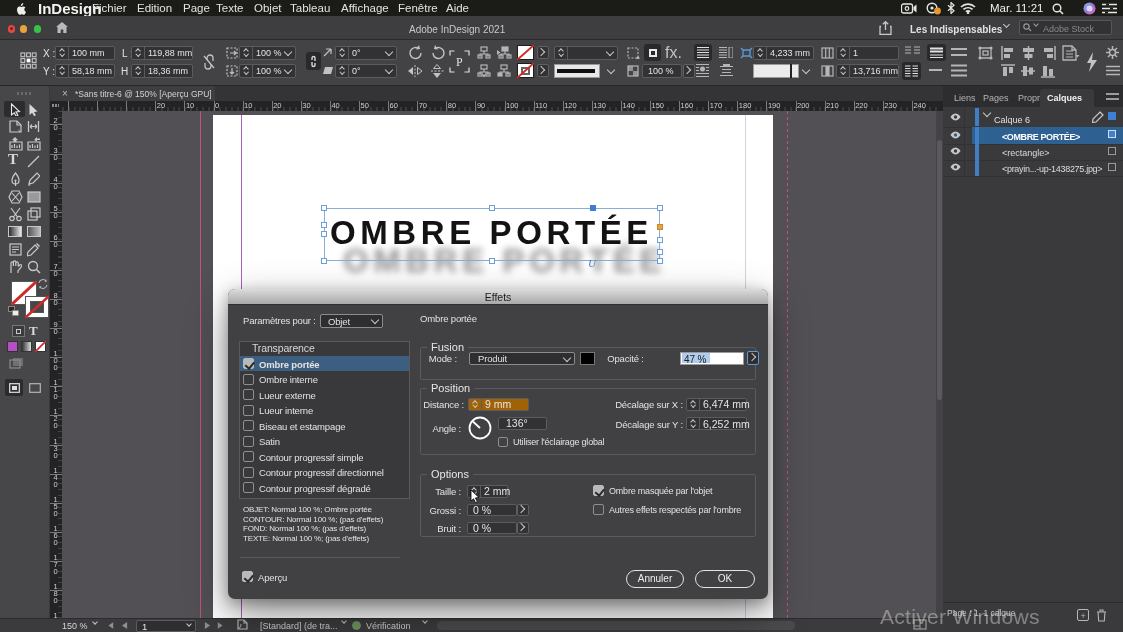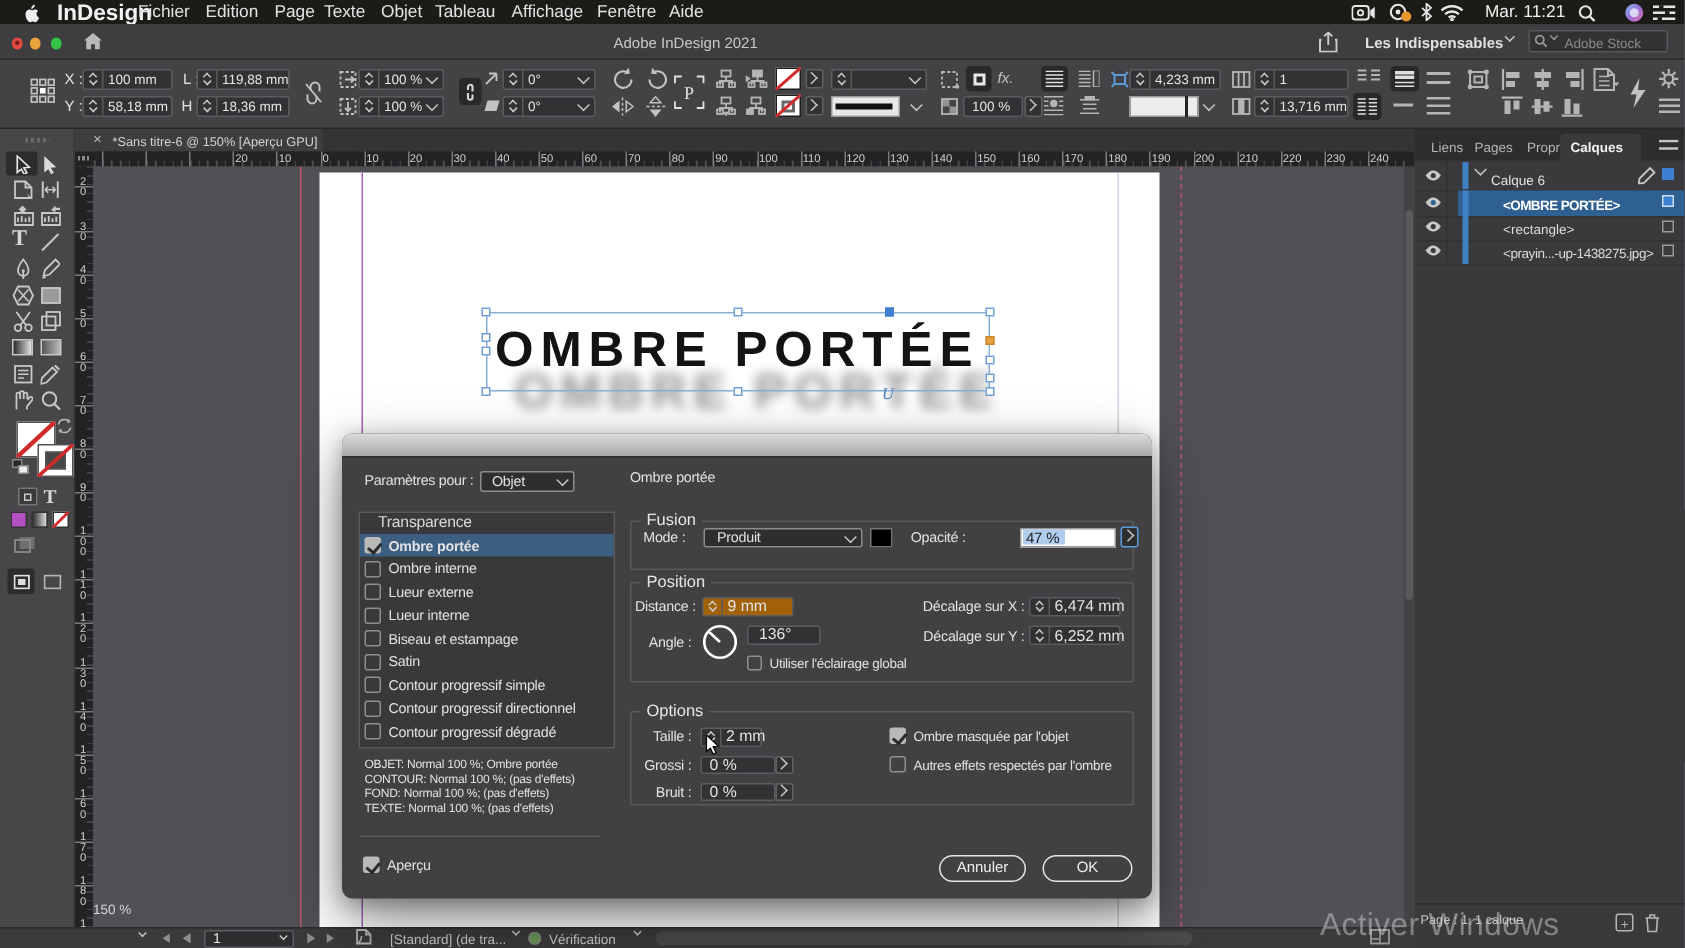--- a/index.html
+++ b/index.html
@@ -278,21 +278,21 @@
       <div class="chev"></div>
     </div>
 </div>
 <div id="cpanel2">
  <svg class="abs" style="left:627px;top:47px" width="13" height="12" viewBox="0 0 13 12">
       <rect x="1" y="1" width="10" height="10" fill="none" stroke="#b5b5b5" stroke-width="1.2" stroke-dasharray="2 1.5"></rect>
       <circle cx="11" cy="11" r="1.5" fill="#b5b5b5"></circle>
     </svg>
  <div class="abs" style="left:644px;top:44px;width:17px;height:17px;background:#29282b;border-radius:3px"></div>
  <div class="abs" style="left:648.5px;top:48.5px;width:8px;height:8px;border:2px solid #e8e8e8"></div>
- <div class="t" style="left:665px;top:46px;font-size:10px;font-style:italic;color:#c2c2c2">fx.</div>
+ <div class="t" style="left:665px;top:46px;font-size:16px;color:#c2c2c2">fx.</div>
  <svg class="abs" style="left:627px;top:65px" width="13" height="12" viewBox="0 0 13 12">
       <rect x="1" y="1" width="10" height="10" fill="none" stroke="#b5b5b5" stroke-width="1.2"></rect>
       <path d="M1 1h5v5H1zM6 6h5v5H6z" fill="#b5b5b5" opacity=".7"></path>
     </svg>
  <div class="fld" style="left:642px;top:63.5px;width:40px;height:14px">
       <div class="v" style="left:5px">100 %</div>
     </div>
  <div class="abs" style="left:683px;top:63.5px;width:12px;height:14px;background:#323134;border:1px solid #606063;border-radius:2px">
       <div class="chev" style="transform:rotate(-45deg);right:4px"></div>
     </div>
@@ -690,21 +690,21 @@
 </div>
    <div class="abs" style="left:526px;top:146px;color:#4a7fc0;font-size:11px;font-style:italic;font-family:'Liberation Serif',serif">U</div>
   </div>
 </div>
 
 <div class="abs" style="left:936px;top:111px;width:7px;height:507px;background:#434245"></div>
 <div class="abs" style="left:937px;top:140px;width:5px;height:260px;background:#5a595c;border-radius:3px"></div>
 
 <div class="abs" style="left:0;top:618px;width:943px;height:14px;background:#3b3a3d;border-top:1px solid #2c2b2e"></div>
 <div id="statusbar">
- <div class="t" style="left:62px;top:600px;font-size:10px;color:#d5d5d5">150 %</div>
+ <div class="t" style="left:62px;top:620px;font-size:10px;color:#d5d5d5">150 %</div>
  <div class="chev" style="left:93px;top:624px;right:auto"></div>
  <svg class="abs" style="left:106px;top:622px" width="8" height="7" viewBox="0 0 10 8">
       <path d="M1 0v8M9 0L3 4l6 4z" fill="#8f8f8f"></path>
     </svg>
  <svg class="abs" style="left:121px;top:622px" width="7" height="7" viewBox="0 0 8 8">
       <path d="M7 0L1 4l6 4z" fill="#8f8f8f"></path>
     </svg>
  <div class="fld" style="left:136px;top:619.5px;width:60px;height:12px;background:#2e2d30">
       <div class="v" style="left:5px;font-size:9.5px">1</div>
       <div class="chev"></div>
@@ -789,20 +789,21 @@
  <div class="t" style="left:947px;top:607px;color:#c8c8c8;font-size:8.5px">Page : 1, 1 calque</div>
  <div class="abs" style="left:1077px;top:609px;width:12px;height:12px;border:1.2px solid #b5b5b5;border-radius:2px"></div>
  <div class="t" style="left:1080.5px;top:610px;color:#b5b5b5;font-size:9px">+</div>
  <svg class="abs" style="left:1096px;top:609px" width="11" height="13" viewBox="0 0 11 13">
       <path d="M1 3h9M4 3V1h3v2M2 3l.7 9h5.6L9 3" fill="none" stroke="#b5b5b5" stroke-width="1.1"></path>
     </svg>
 </div>
 
 <div class="abs" id="dlg" style="left:228px;top:289px;width:540px;height:310px;background:#414042;border-radius:7px;box-shadow:0 16px 42px rgba(0,0,0,.42),0 4px 14px rgba(0,0,0,.3)">
   <div class="abs" style="left:0;top:0;width:540px;height:15px;background:linear-gradient(#dcdcdc,#a8a8a8);border-radius:7px 7px 0 0"></div>
+  <div class="abs" style="left:0;top:2px;width:540px;text-align:center;color:#1d1d1d;font-size:10.5px">Effets</div>
   <div class="abs" style="left:0;top:15px;width:540px;height:1px;background:#2e2e2e"></div>
   <div id="dlgbody">
   <div class="t" style="left:15px;top:25px;font-size:9.5px;letter-spacing:-.2px">Paramètres pour :</div>
   <div class="abs" style="left:92px;top:25px;width:63px;height:14px;background:#2e2d30;border:1px solid #8c8c8c;border-radius:2px">
         <div class="t" style="left:7px;top:0.5px;line-height:12px">Objet</div>
         <div class="chev"></div>
       </div>
   <div class="t" style="left:192px;top:23px">Ombre portée</div>
   <div class="abs" style="left:10.5px;top:51.5px;width:171px;height:158px;background:#39383b;border:1px solid #5a595c"></div>
   <div class="t" style="left:24px;top:53px;font-size:10.5px;color:#d8d8d8">Transparence</div>

